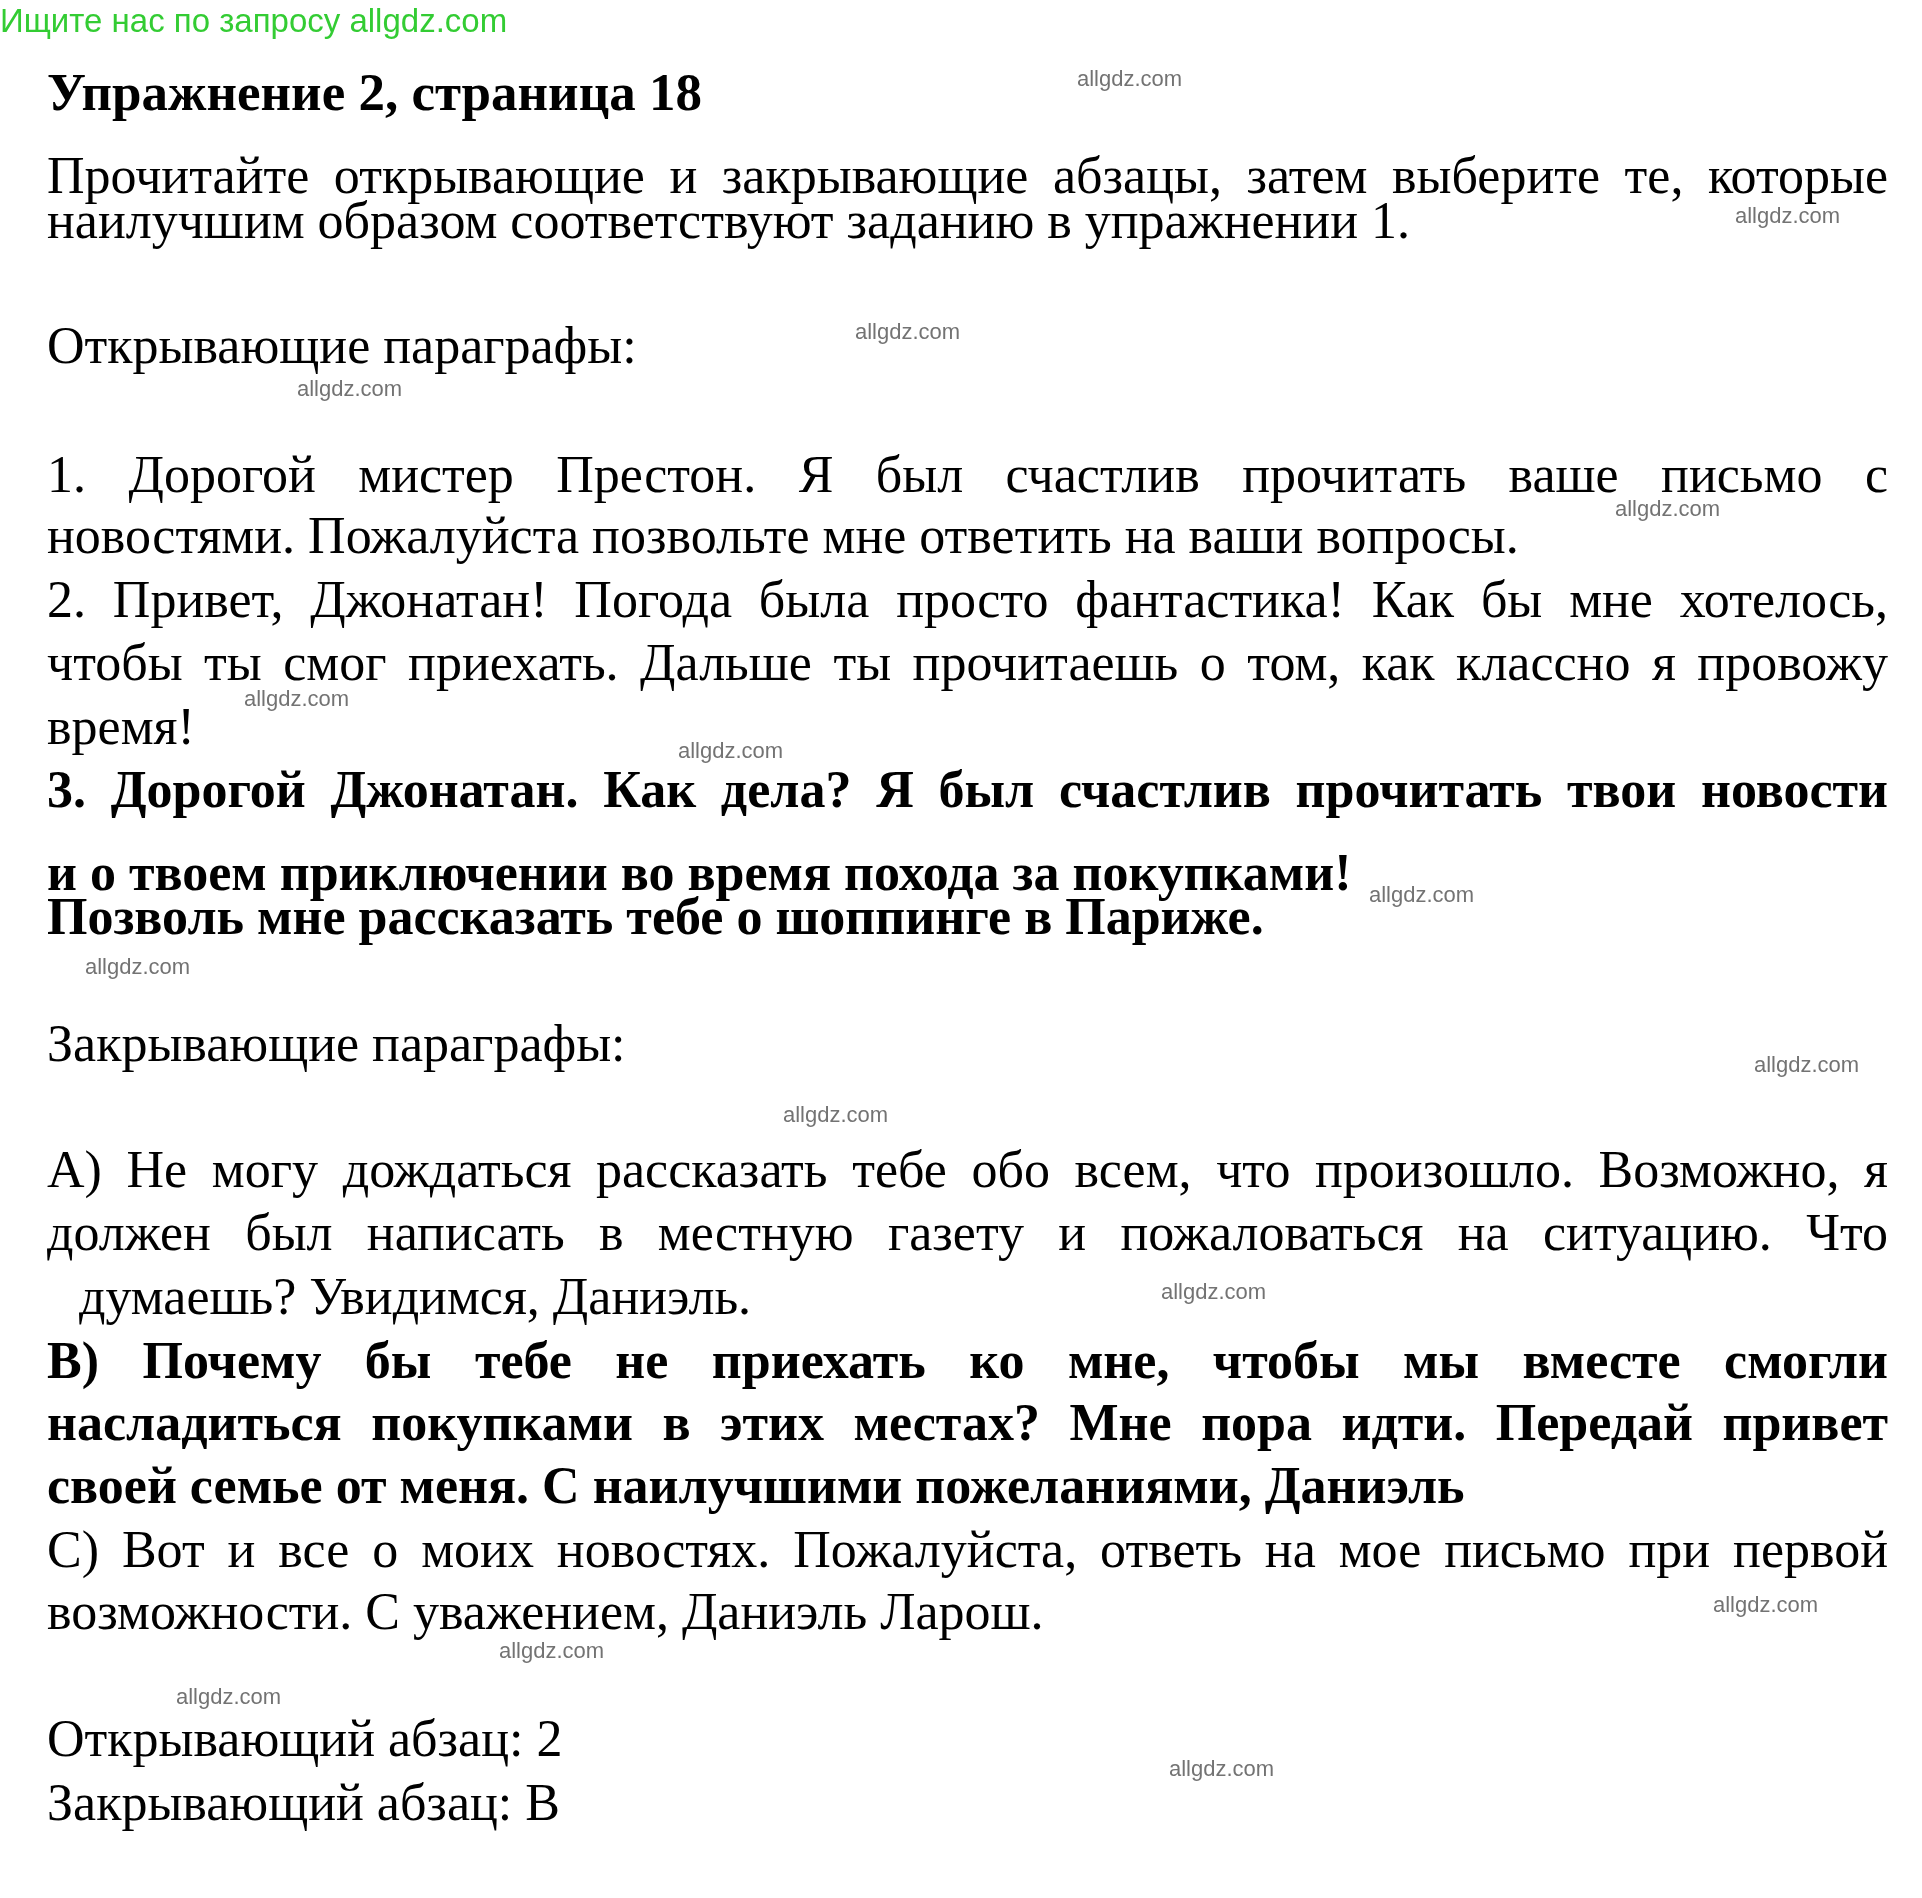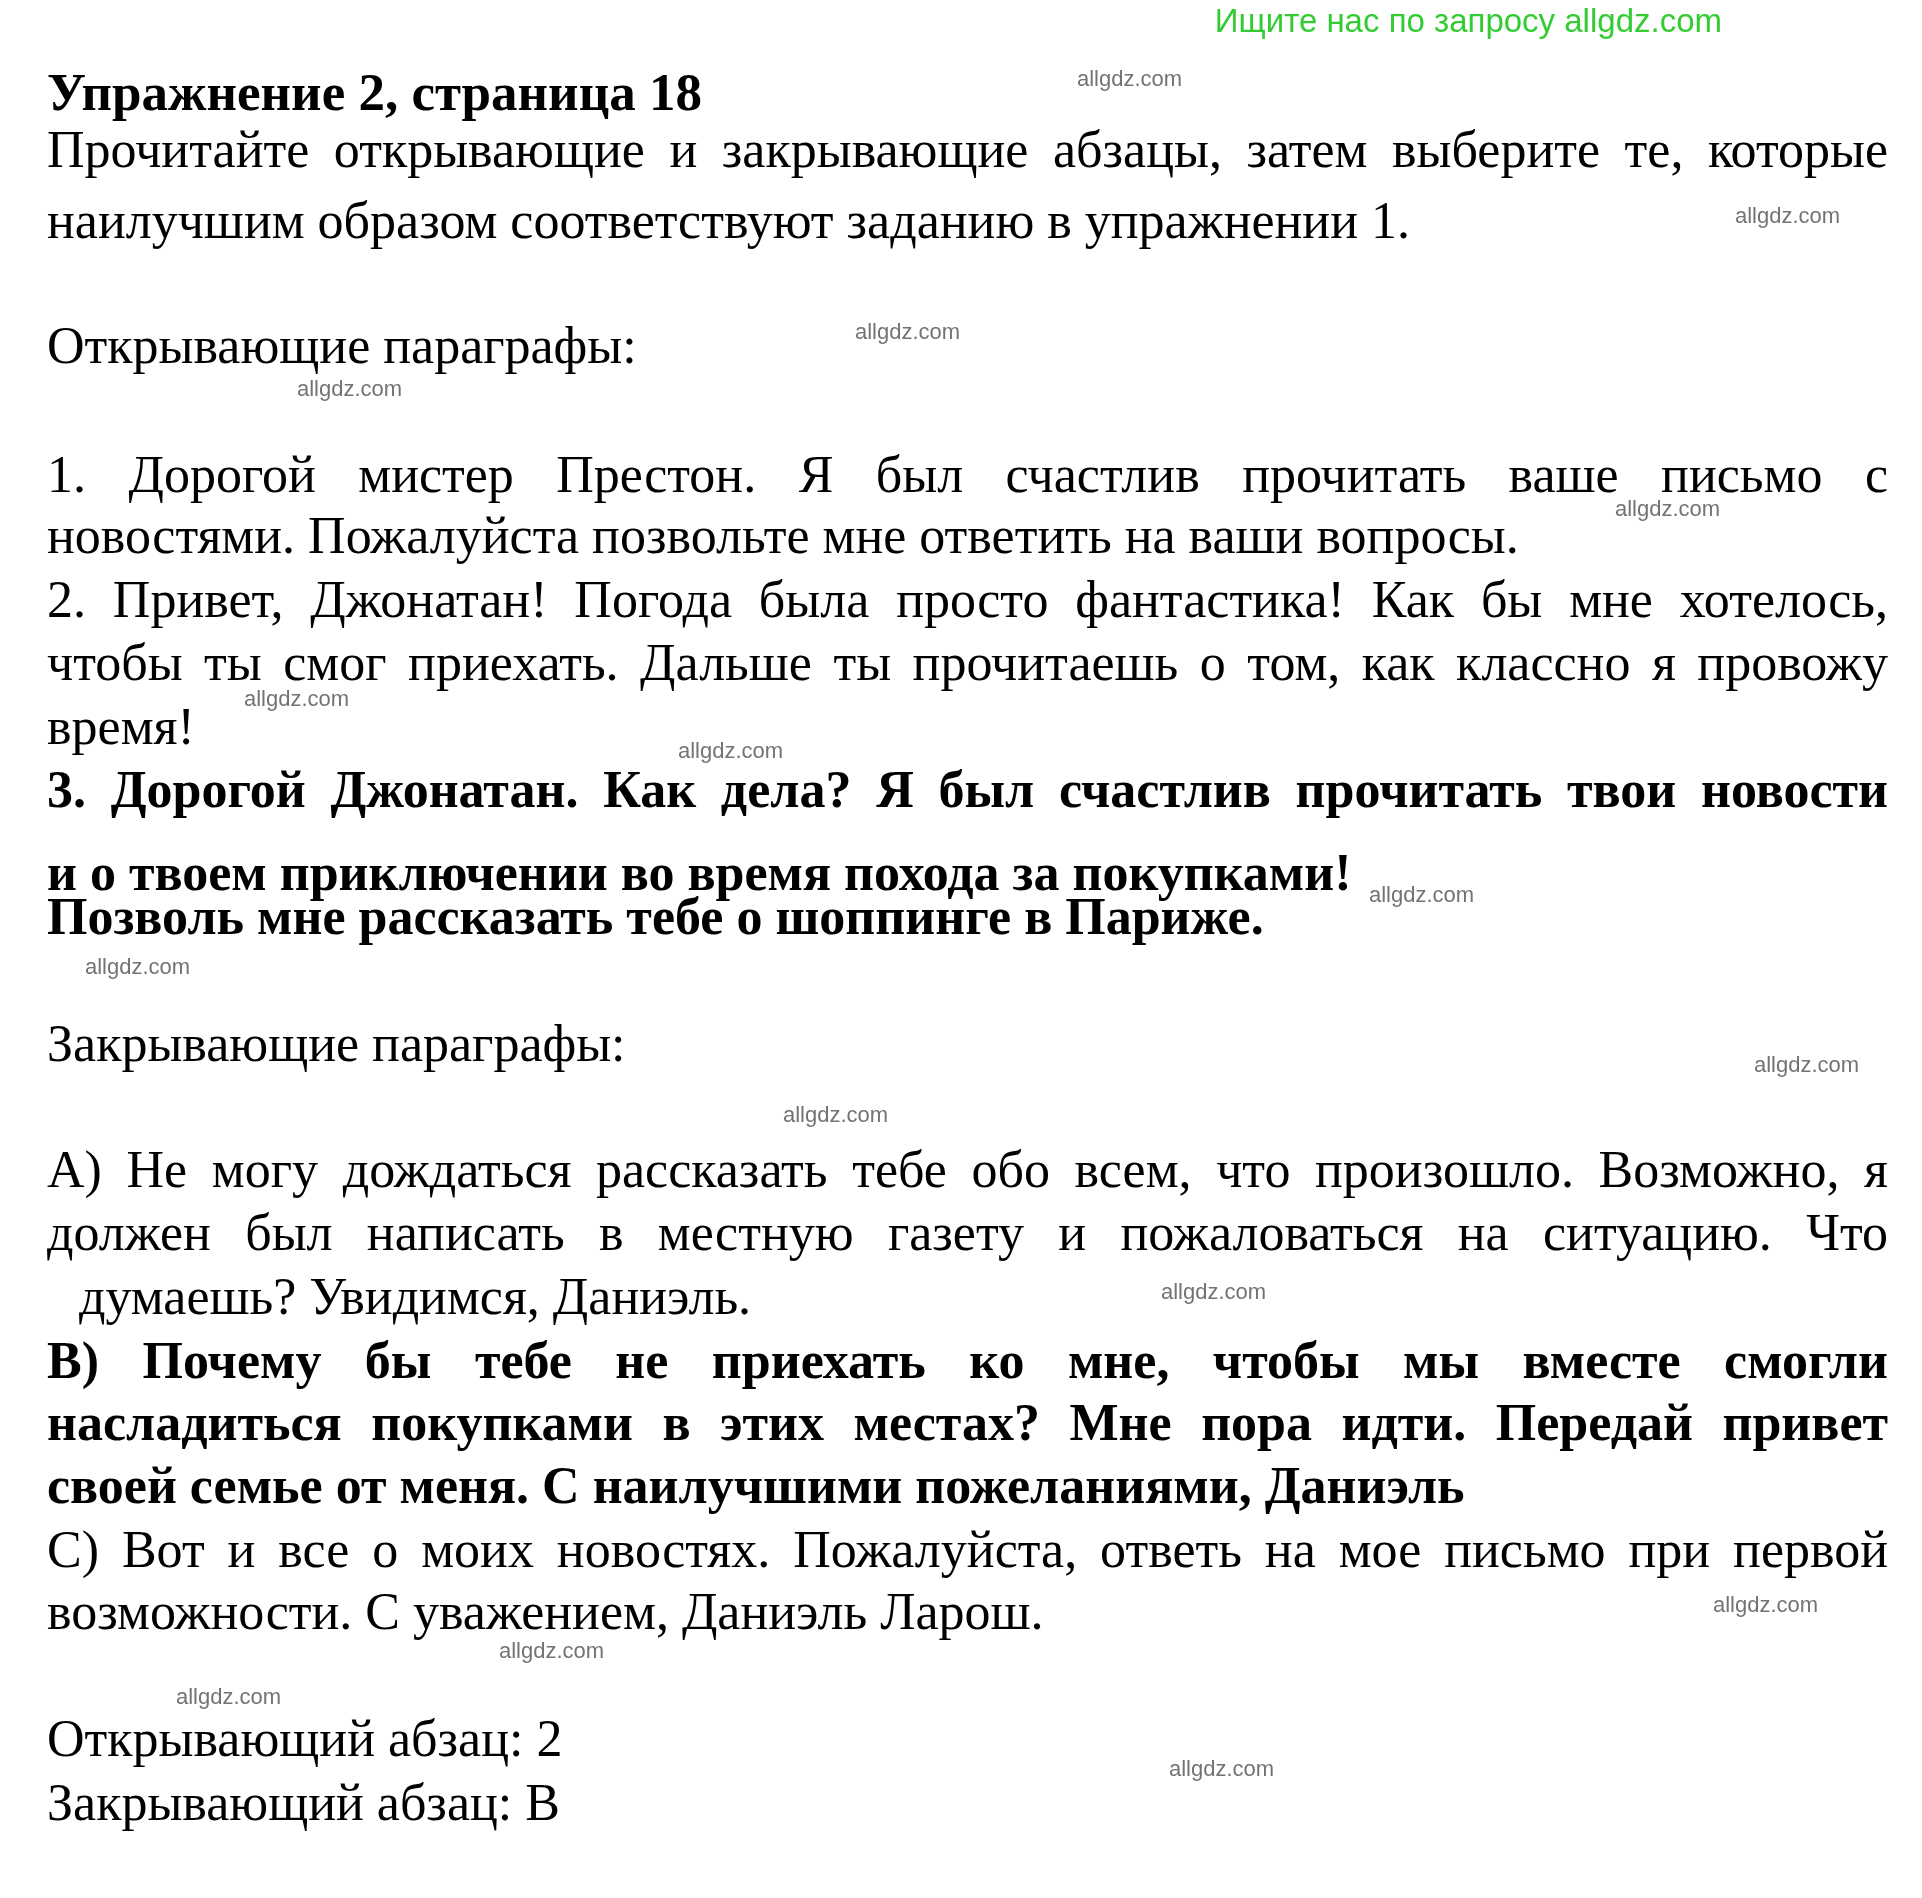--- a/index.html
+++ b/index.html
@@ -13,40 +13,40 @@
   .just { text-align: justify; text-align-last: justify; white-space: normal; }
   .bold { font-weight: bold; }
   .title { font-size: 53px; line-height: 53px; }
   .wm {
     position: absolute;
     font-family: "Liberation Sans", "DejaVu Sans", sans-serif;
     font-size: 22px; line-height: 30px; color: #737373;
     white-space: nowrap;
   }
   .promo {
-    position: absolute; left: 0; width: 1722px; top: 1.9px; text-align: right;
+    position: absolute; left: 0; width: 1722px; top: 1.9px; text-align: left;
     font-family: "Liberation Sans", "DejaVu Sans", sans-serif;
     font-size: 33px; line-height: 38px;
   }
   .footer {
     position: absolute; left: 0; width: 1923px; top: 1859px; text-align: center;
     font-family: "Liberation Sans", "DejaVu Sans", sans-serif;
     font-size: 34px; line-height: 41px; white-space: pre;
   }
 </style>
 </head>
 <body>
 
 <div class="promo">
   <span style="color:#33cc33">Ищите нас по запросу allgdz.com</span>
 </div>
 
 <div class="line bold title" style="top:66px; width:auto;">Упражнение 2, страница 18</div>
 
-<div class="line just" style="top:124px;">Прочитайте открывающие и закрывающие абзацы, затем выберите те, которые</div>
+<div class="line just" style="top:150px;">Прочитайте открывающие и закрывающие абзацы, затем выберите те, которые</div>
 <div class="line" style="top:195px; width:auto;">наилучшим образом соответствуют заданию в упражнении 1.</div>
 
 <div class="line" style="top:320px; width:auto;">Открывающие параграфы:</div>
 
 <div>
   <div class="line just" style="top:449px;">1. Дорогой мистер Престон. Я был счастлив прочитать ваше письмо с</div>
   <div class="line" style="top:510px; width:auto;">новостями. Пожалуйста позвольте мне ответить на ваши вопросы.</div>
 </div>
 
 <div>

